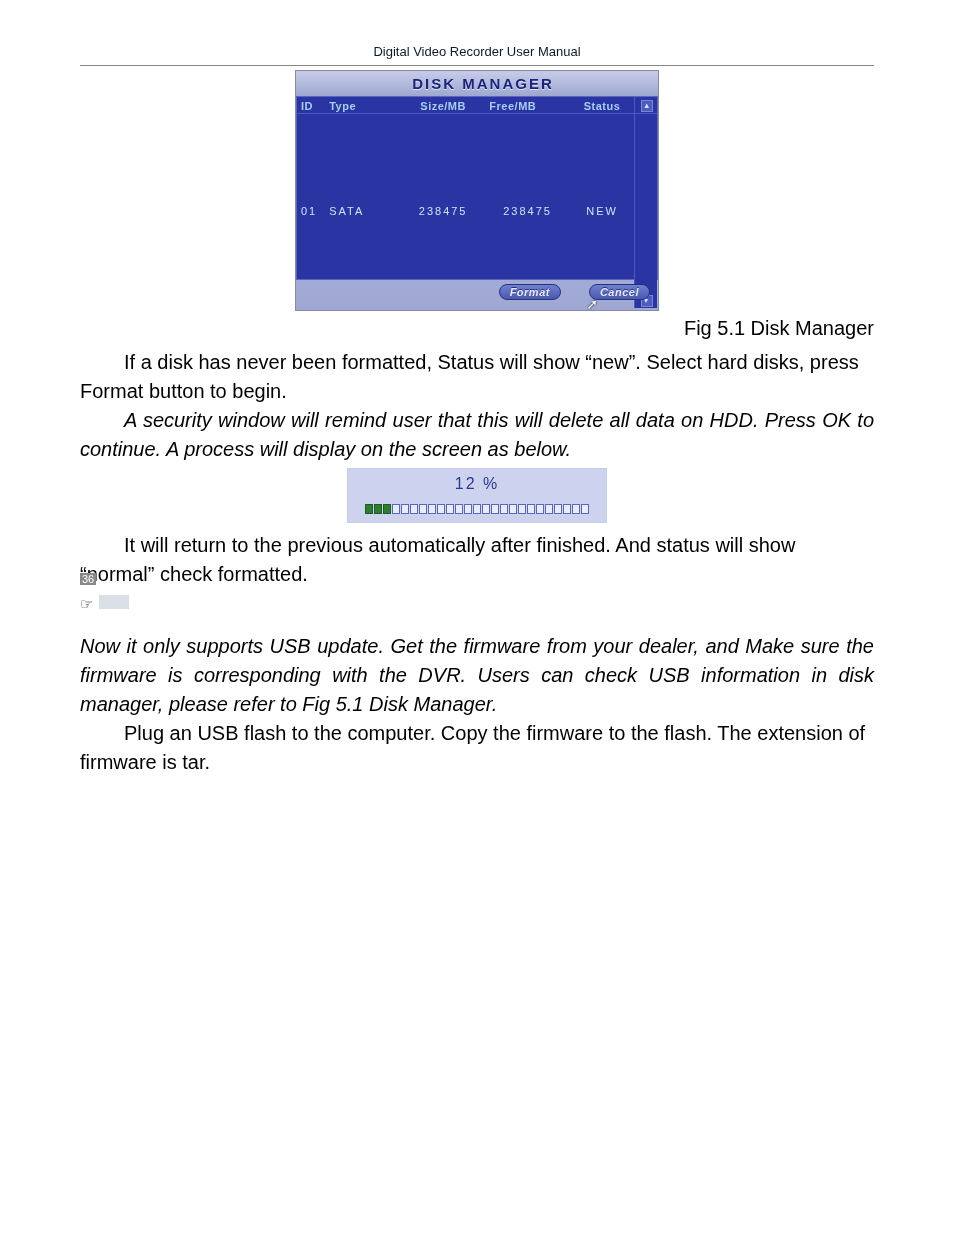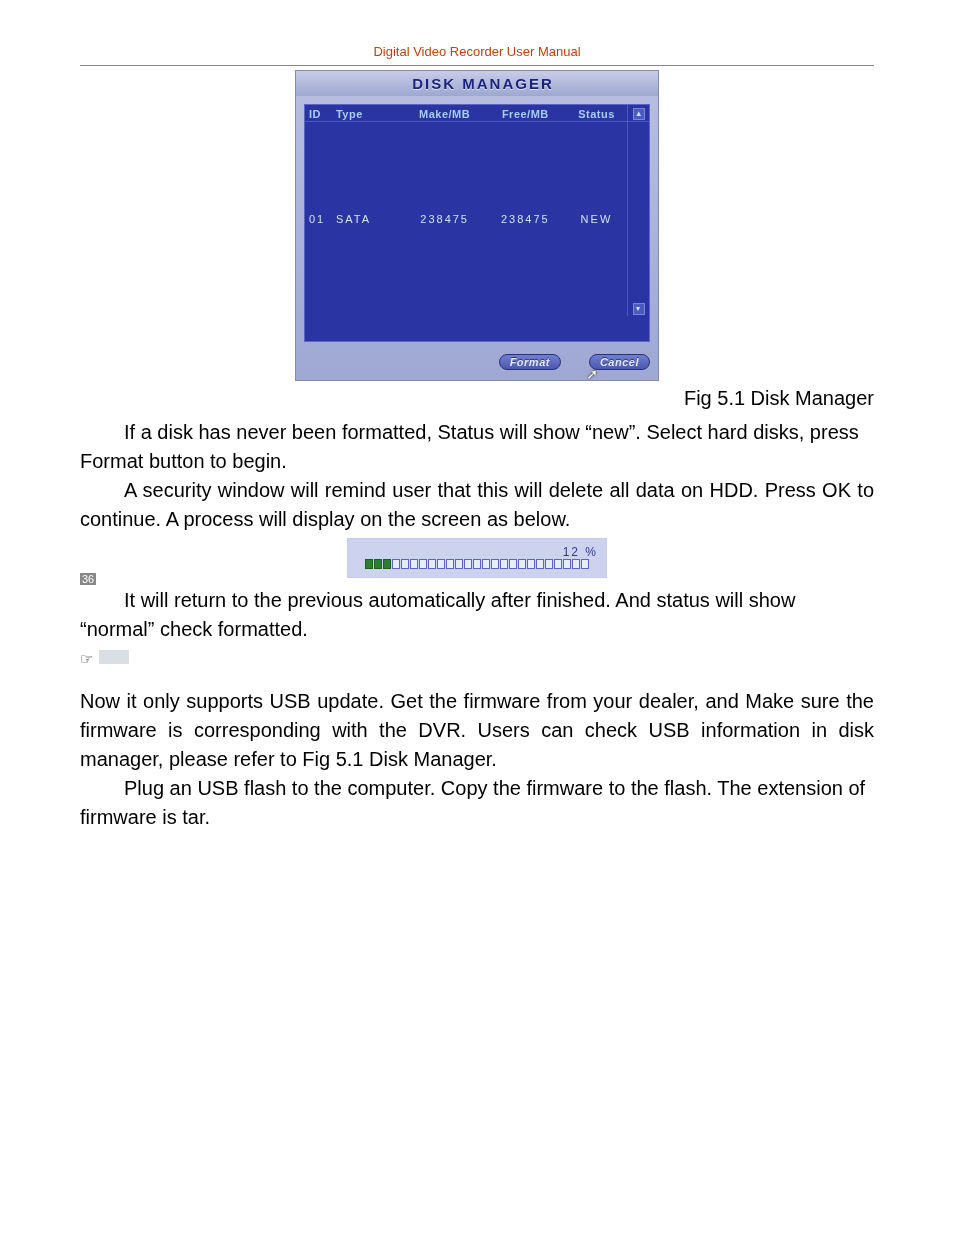--- a/index.html
+++ b/index.html
@@ -6,21 +6,21 @@
   html, body { width: 954px; background: #fff; font-family: Arial, Helvetica, sans-serif; color: #000; }
   .page {
     width: 954px;
     padding: 44px 80px 40px 80px;
     position: relative;
     min-height: 1235px;
   }
   .header-line {
     text-align: center;
     font-size: 13px;
-    color: #c2410c;
+    color: #0f172a;
     padding-bottom: 6px;
     border-bottom: 1px solid #888;
     width: 100%;
   }
 
   
   .figure-wrap {
     width: 364px;
     margin: 4px auto 6px auto;
   }
@@ -35,22 +35,22 @@
     color: #1a237e;
     font-weight: bold;
     font-size: 15px;
     letter-spacing: 2px;
     text-align: center;
     padding: 4px 0 4px 12px;
     text-shadow: 0 1px 0 #e3e6f5;
     font-family: Arial, sans-serif;
   }
   .dm-body {
-    margin: 8px;
-    height: 238px;
+    margin: 0;
+    height: 184px;
     background: #2a34a2;
     border: 1px solid #5c66c0;
     color: #9fc7f0;
     font-size: 11px;
   }
   .dm-table {
     width: 100%;
     border-collapse: collapse;
   }
   .dm-table th {
@@ -64,21 +64,21 @@
   }
   .dm-table td {
     color: #cfe4f7;
     font-size: 11px;
     padding: 1px 4px;
     letter-spacing: 2px;
   }
   .dm-table .c-id { width: 26px; }
   .dm-table .c-type { width: 70px; }
   .dm-table .c-size { width: 78px; text-align: center;}
-  .dm-table .c-free { width: 78px; text-align: center;}
+  .dm-table .c-free { width: 78px; text-align: left;}
   .dm-table .c-status { width: 60px; text-align: center;}
   .dm-table .c-scroll { width: 16px; background: #2a34a2; border-left: 1px solid #4b58c2; }
   .scroll-btn {
     width: 12px; height: 12px;
     background: #4c5bbf;
     border: 1px solid #7a86d4;
     float: right;
     margin-top: -1px;
     font-size: 8px; color: #cfe4f7;
     text-align:center; line-height:10px;
@@ -119,37 +119,36 @@
     font-size: 20px;
     margin: 4px 0 8px 0;
   }
 
   
   .body-text {
     font-size: 20px;
     line-height: 1.45;
   }
   .indent { text-indent: 2.2em; }
-  .justify { text-align: justify; }
+  .justify { text-align: justify; font-style: italic; }
 
   
   .progress-wrap {
     width: 260px;
     margin: 4px auto 8px auto;
     border: 1px solid #c7cde8;
     background: #cdd3ef;
     padding: 6px 8px 8px 8px;
     text-align: center;
   }
   .progress-label {
     color: #2d3a8c;
-    font-size: 12px;
+    font-size: 16px;
     letter-spacing: 2px;
-    margin-bottom: 0;
-    text-align: right;
+    margin-bottom: 11px;
   }
   .progress-bar {
     display: flex;
     gap: 1px;
     justify-content: center;
   }
   .pb-cell {
     width: 8px; height: 10px;
     background: #e6ecff;
     border: 1px solid #5c66c0;
@@ -200,21 +199,21 @@
 
   <div class="figure-wrap">
     <div class="dm">
       <div class="dm-title">DISK MANAGER</div>
       <div class="dm-body">
         <table class="dm-table">
           <tbody>
               <tr>
             <th class="c-id">ID</th>
             <th class="c-type">Type</th>
-            <th class="c-size">Make/MB</th>
+            <th class="c-size">Size/MB</th>
             <th class="c-free">Free/MB</th>
             <th class="c-status">Status</th>
             <th class="c-scroll">
                   <div class="scroll-btn">▴</div>
                 </th>
           </tr>
           <tr>
             <td>01</td>
             <td>SATA</td>
             <td style="text-align:center">238475</td>

